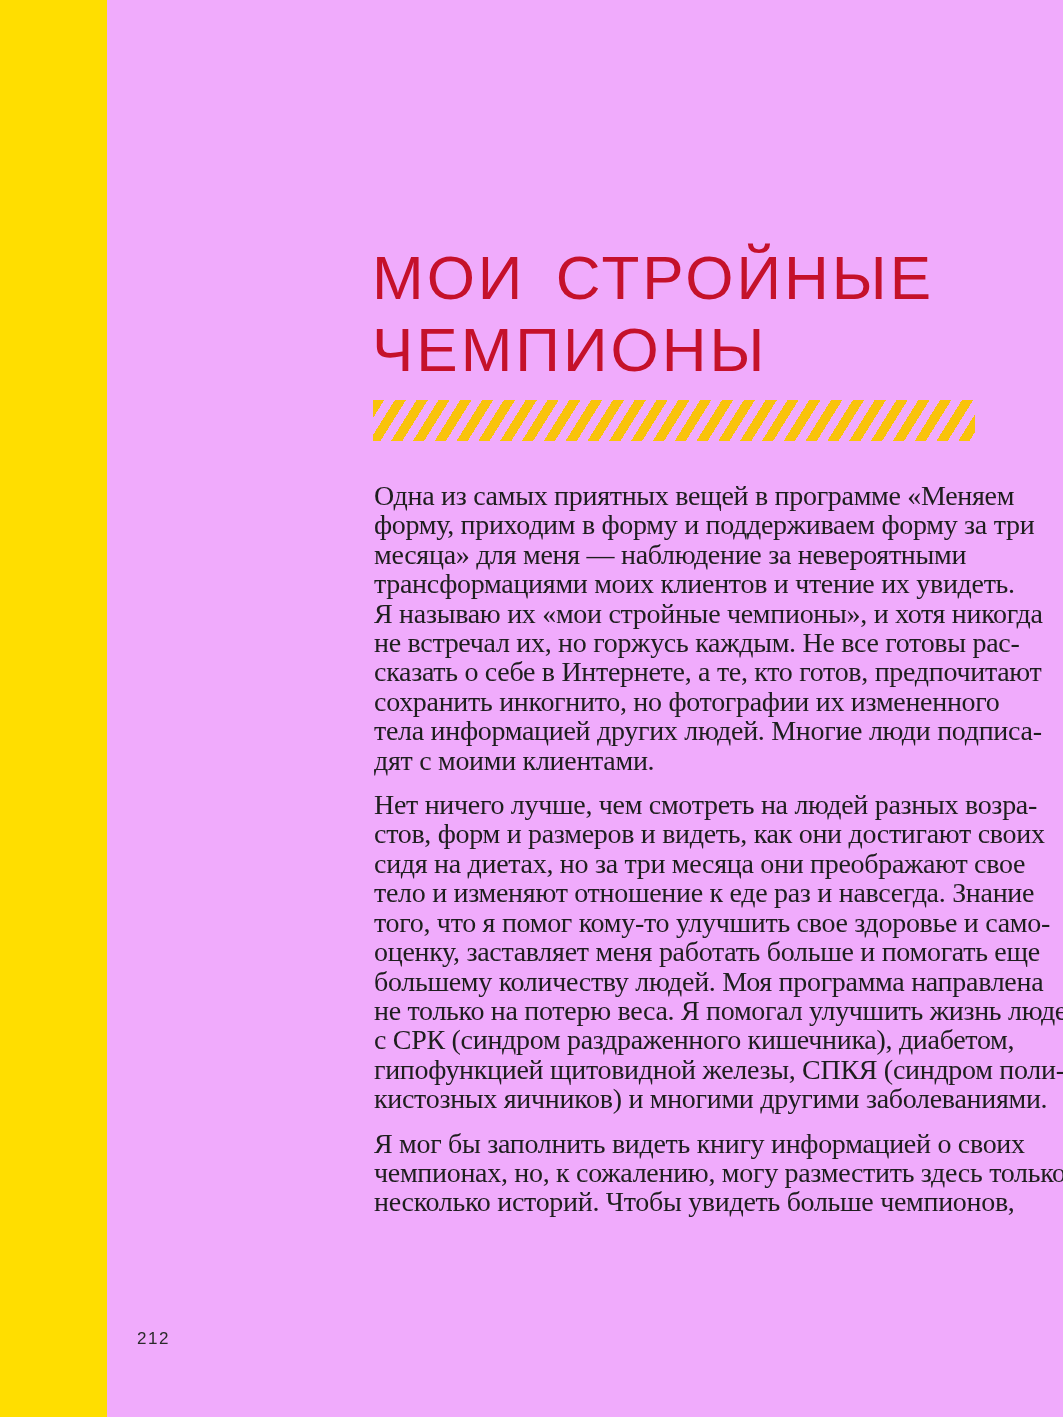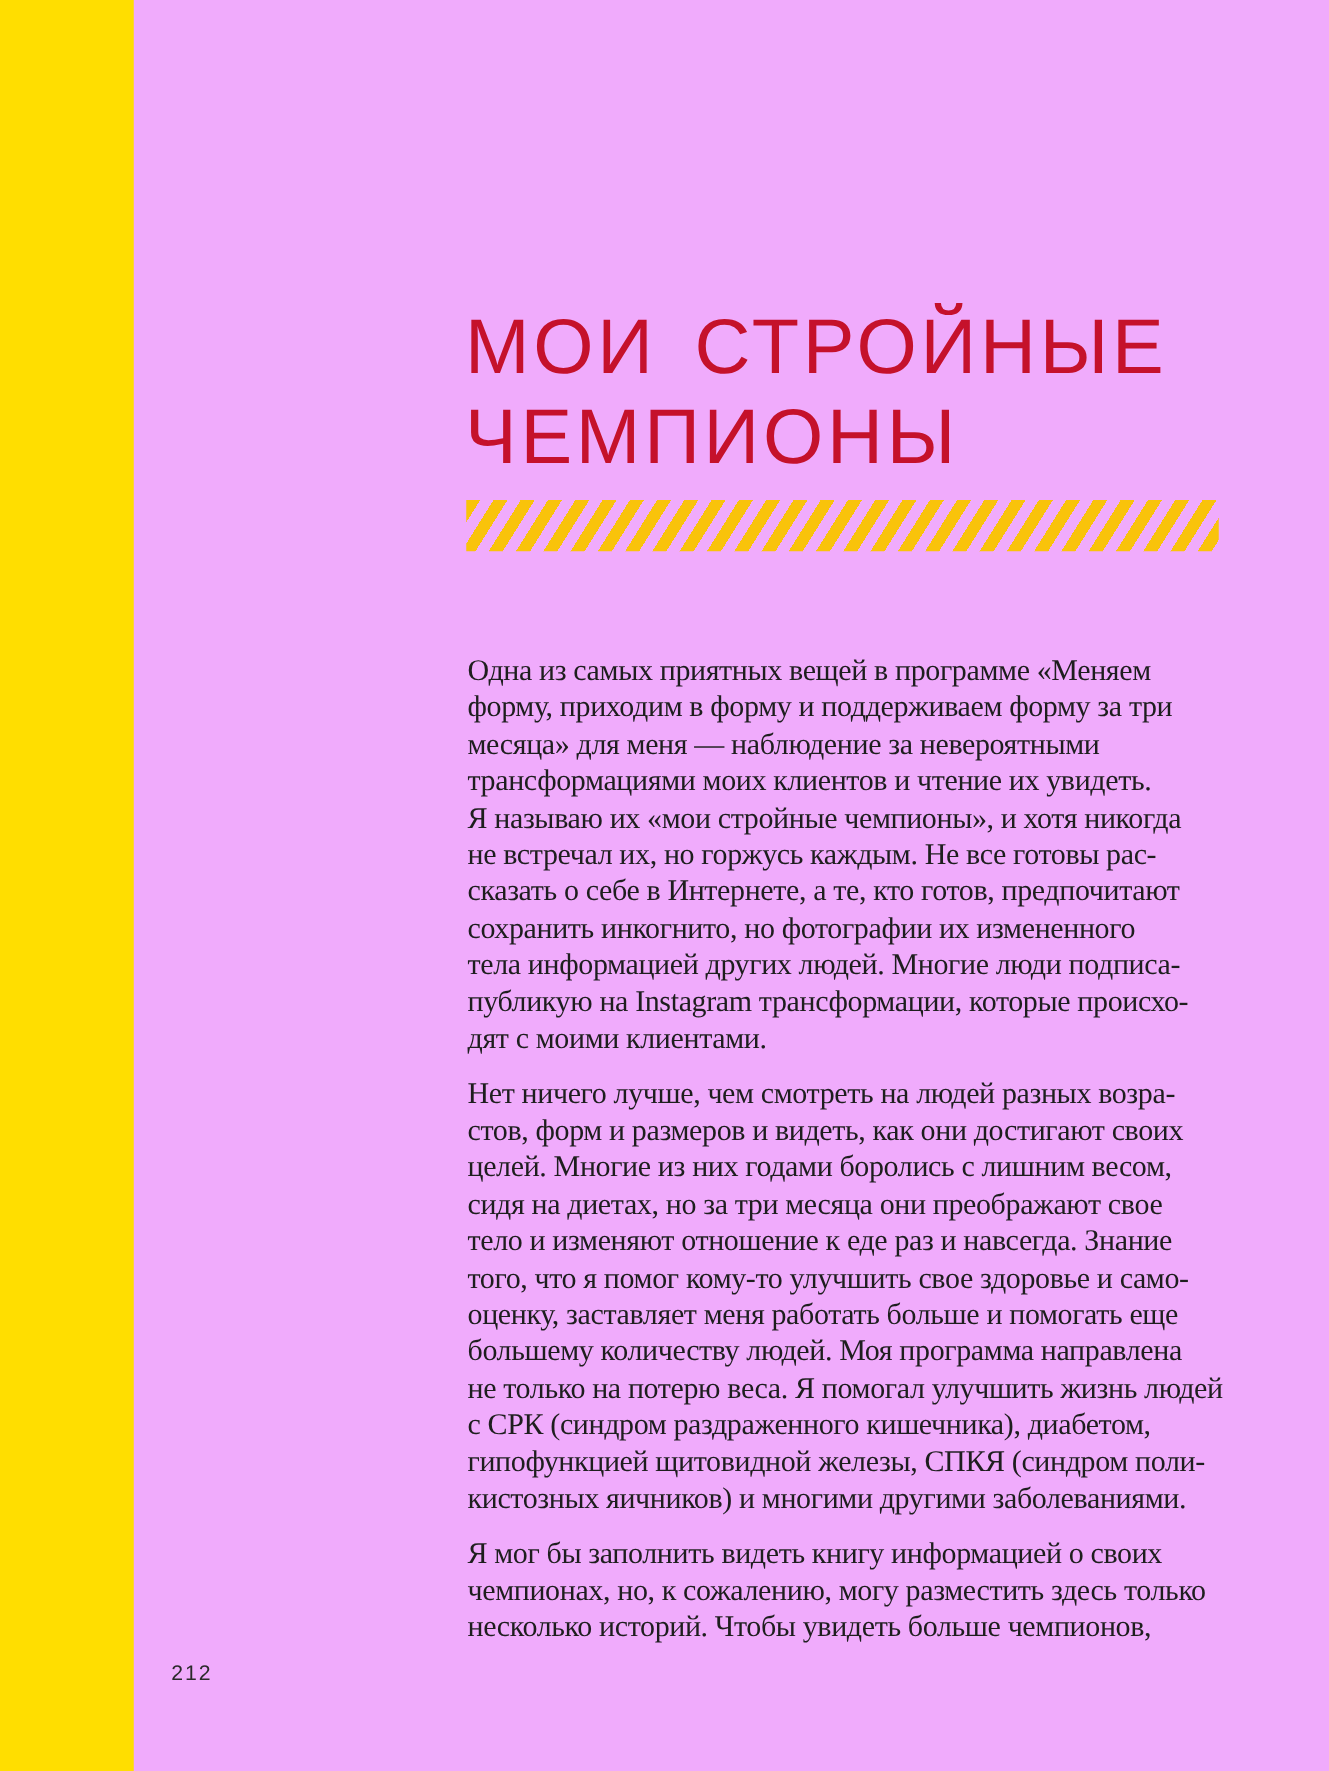--- a/index.html
+++ b/index.html
@@ -52,24 +52,23 @@
       transparent 9.5px,
       transparent 18.5px
     );
   }
   .body-text {
     position: absolute;
     left: 374px;
     top: 481px;
     width: 620px;
     color: var(--text-color);
-    font-size: 24px;
+    font-size: 28px;
     line-height: 29.4px;
     letter-spacing: -0.3px;
-    margin-top: 42px;
   }
   .paragraph { margin-bottom: 15px; }
   .text-line { white-space: nowrap; }
   .page-number {
     position: absolute;
     left: 137px;
     top: 1329px;
     font-family: "Liberation Sans", "DejaVu Sans", sans-serif;
     font-size: 17px;
     letter-spacing: 1.5px;
@@ -94,27 +93,25 @@
       <div class="paragraph">
         <div class="text-line">Одна из самых приятных вещей в программе «Меняем</div>
         <div class="text-line">форму, приходим в форму и поддерживаем форму за три</div>
         <div class="text-line">месяца» для меня — наблюдение за невероятными</div>
         <div class="text-line">трансформациями моих клиентов и чтение их увидеть.</div>
         <div class="text-line">Я называю их «мои стройные чемпионы», и хотя никогда</div>
         <div class="text-line">не встречал их, но горжусь каждым. Не все готовы рас-</div>
         <div class="text-line">сказать о себе в Интернете, а те, кто готов, предпочитают</div>
         <div class="text-line">сохранить инкогнито, но фотографии их измененного</div>
         <div class="text-line">тела информацией других людей. Многие люди подписа-</div>
-        <div class="text-line">публикую на Instagram трансформации, которые происхо-</div>
         <div class="text-line">дят с моими клиентами.</div>
       </div>
       <div class="paragraph">
         <div class="text-line">Нет ничего лучше, чем смотреть на людей разных возра-</div>
         <div class="text-line">стов, форм и размеров и видеть, как они достигают своих</div>
-        <div class="text-line">целей. Многие из них годами боролись с лишним весом,</div>
         <div class="text-line">сидя на диетах, но за три месяца они преображают свое</div>
         <div class="text-line">тело и изменяют отношение к еде раз и навсегда. Знание</div>
         <div class="text-line">того, что я помог кому-то улучшить свое здоровье и само-</div>
         <div class="text-line">оценку, заставляет меня работать больше и помогать еще</div>
         <div class="text-line">большему количеству людей. Моя программа направлена</div>
         <div class="text-line">не только на потерю веса. Я помогал улучшить жизнь людей</div>
         <div class="text-line">с СРК (синдром раздраженного кишечника), диабетом,</div>
         <div class="text-line">гипофункцией щитовидной железы, СПКЯ (синдром поли-</div>
         <div class="text-line">кистозных яичников) и многими другими заболеваниями.</div>
       </div>

